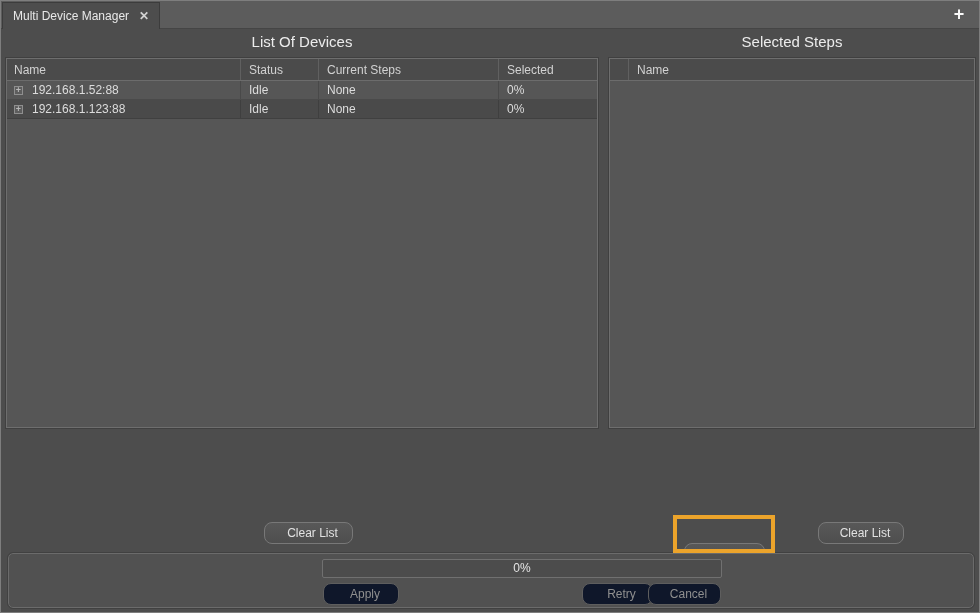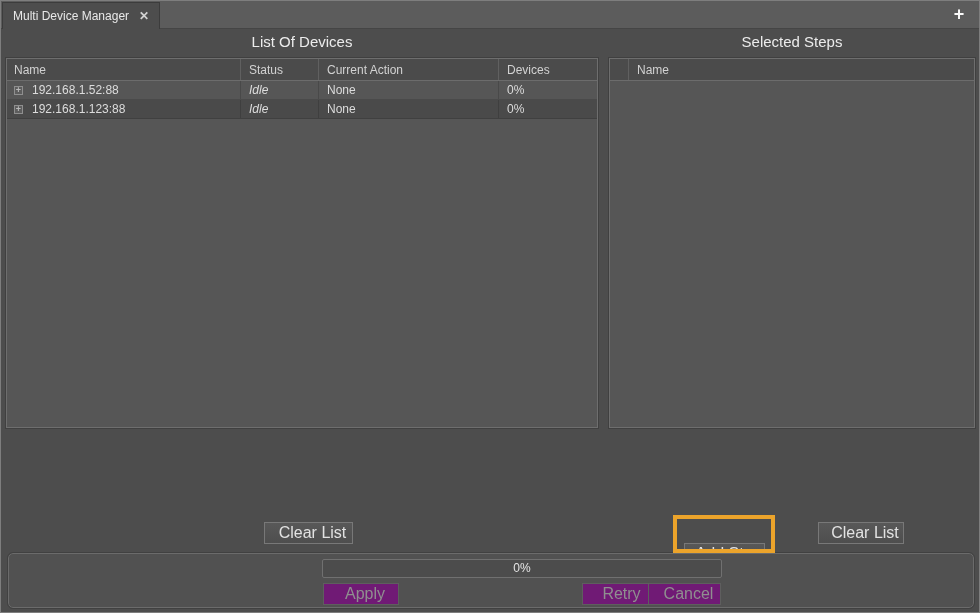--- a/index.html
+++ b/index.html
@@ -68,42 +68,42 @@
     border-bottom:1px solid rgba(0,0,0,0.13);
   }
   .trow.alt { background:#4a4a4a; }
   .td {
     padding:0 8px; height:100%; display:flex; align-items:center;
     border-right:1px solid rgba(0,0,0,0.15);
     white-space:nowrap; overflow:hidden;
   }
   .td:last-child { border-right:none; flex:1; }
   .td.c-name   { width:234px; padding-left:7px; gap:9px; }
-  .td.c-status { width:78px;font-style:italic; }
+  .td.c-status { width:78px; }
   .td.c-action { width:180px; }
 
   .expander {
     width:9px; height:9px; flex:0 0 9px;
     border:1px solid #8f8f8f; background:#5d5d5d;
     color:#b8b8b8; font-size:9px; line-height:7px;
     text-align:center; font-weight:bold;
   }
 
   
   .btn {
     position:absolute; height:22px;
     background:linear-gradient(#585858,#4e4e4e);
-    border:1px solid #787878; border-radius:0;
-    color:#e2e2e2; font-size:16px;
+    border:1px solid #787878; border-radius:8px;
+    color:#e2e2e2; font-size:12px;
     display:flex; align-items:center; justify-content:center;
     cursor:default;
     padding-left:8px;
   }
   .btn.disabled {
-    background:#701a75; border-color:#5e5e5e; color:#8f8f8f;
+    background:#0f172a; border-color:#5e5e5e; color:#8f8f8f;
   }
 
   .btn-clear-left  { left:257px; top:463px; width:89px; }
   .btn-add-step    { left:74px;  top:484px; width:81px; }
   .btn-clear-right { left:208px; top:463px; width:86px; }
 
   .highlight-box {
     position:absolute; left:63px; top:456px; width:102px; height:38px;
     border:4px solid #eca42b; pointer-events:none; z-index:5;
   }
@@ -136,22 +136,22 @@
     <div class="add-tab">+</div>
   </div>
 
   <div class="panel-title right">Selected Steps</div>
   <div class="panel-title left">List Of Devices</div>
 
   <div class="dtable left">
     <div class="thead">
       <div class="th c-name">Name</div>
       <div class="th c-status">Status</div>
-      <div class="th c-action">Current Action</div>
-      <div class="th">Devices</div>
+      <div class="th c-action">Current Steps</div>
+      <div class="th">Selected</div>
     </div>
 
     <div class="trow">
       <div class="td c-name">
         <span class="expander">+</span>
         <span>192.168.1.52:88</span>
       </div>
       <div class="td c-status">Idle</div>
       <div class="td c-action">None</div>
       <div class="td">0%</div>

